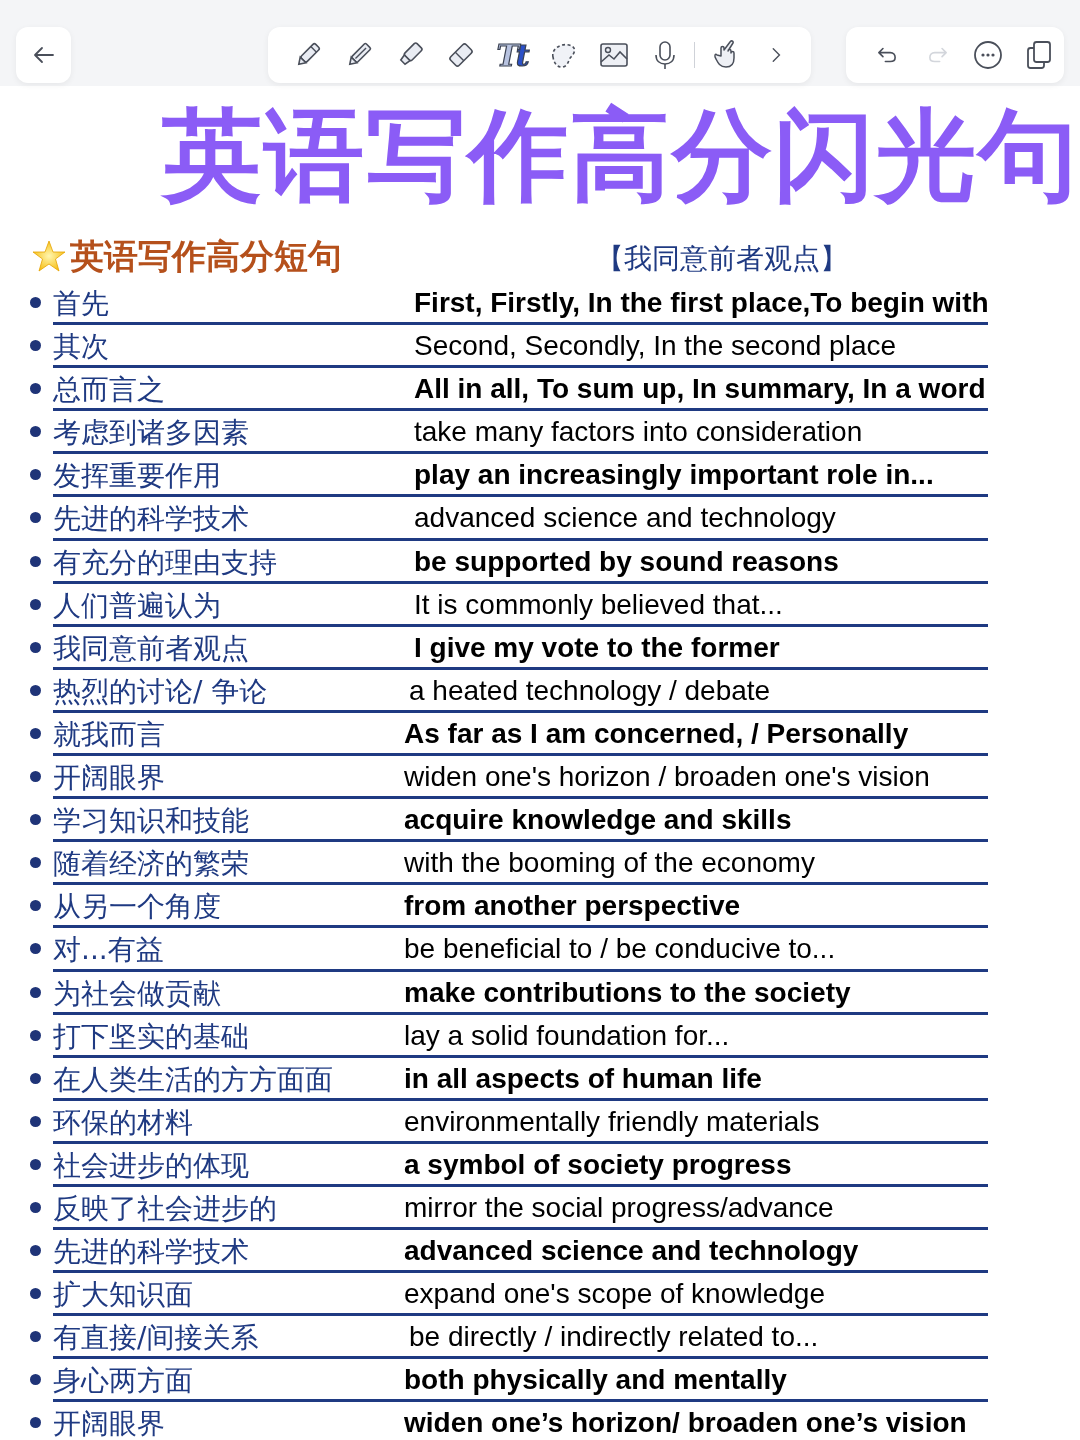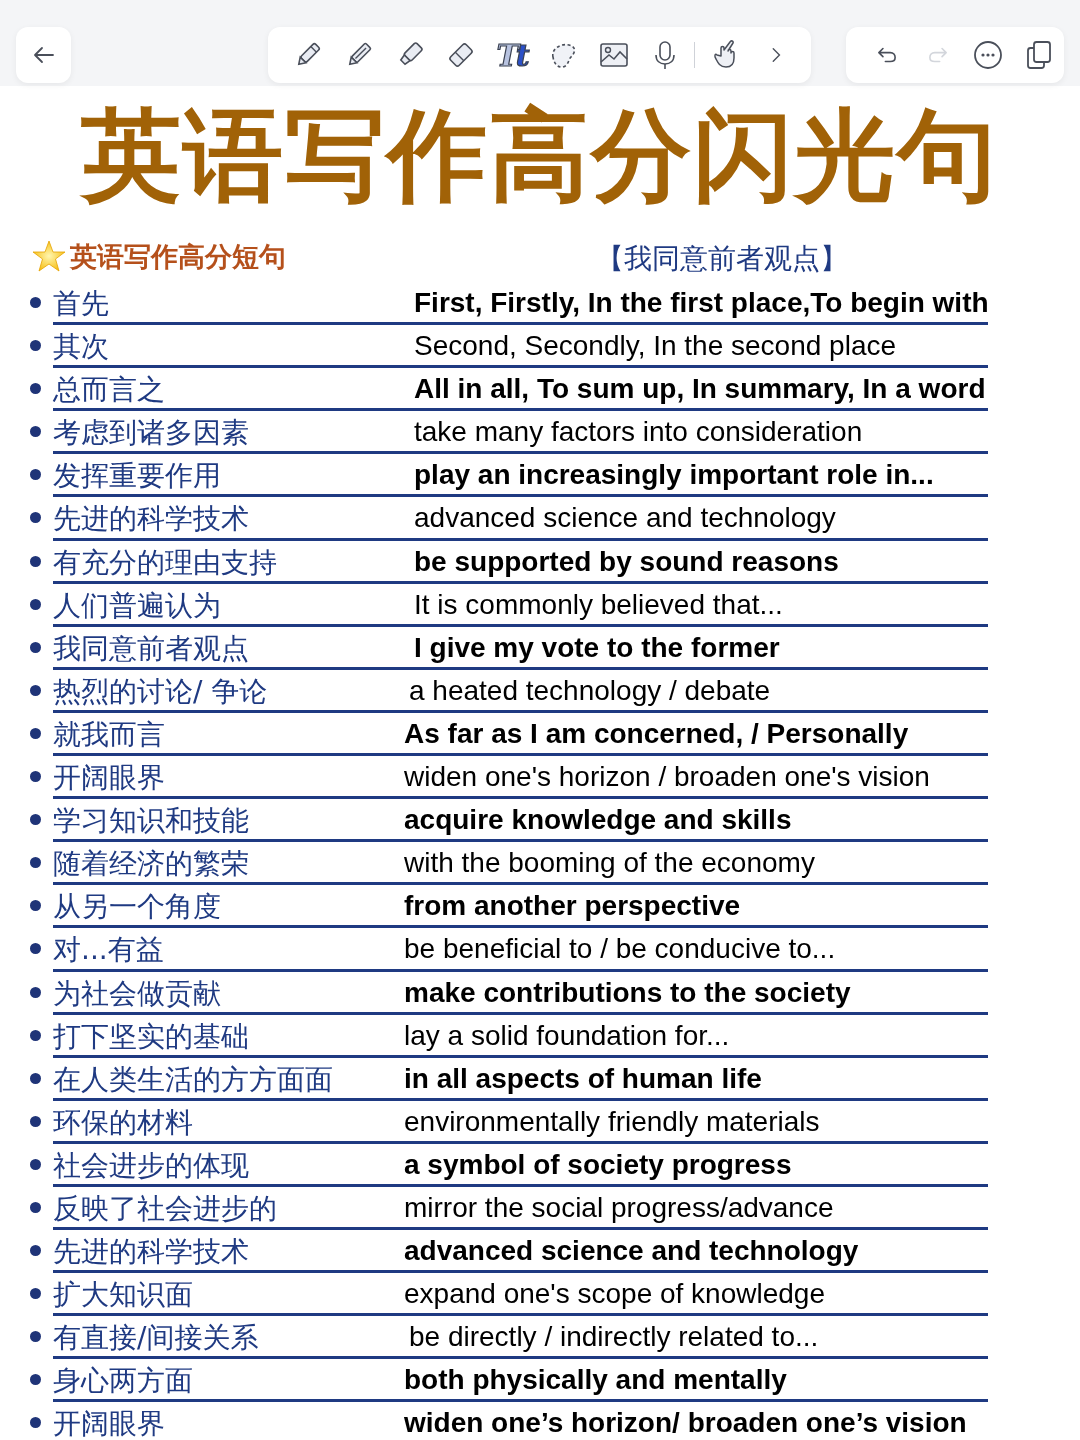--- a/index.html
+++ b/index.html
@@ -11,27 +11,27 @@
           box-shadow: 0 2px 6px rgba(0,0,0,0.06); display: flex; align-items: center; }
   .back-pill { left: 16px; width: 55px; justify-content: center; }
   .tools-pill { left: 268px; width: 543px; padding-left: 14px; gap: 0; }
   .right-pill { left: 846px; width: 218px; padding-left: 16px; }
   .tbtn { width: 51px; height: 40px; display: flex; align-items: center; justify-content: center; cursor: pointer; }
   .tbtn svg { width: 32px; height: 32px; }
   .sep { width: 1px; height: 26px; background: #cfd2d8; margin: 0 4px; }
   .rbtn { width: 51px; height: 40px; display: flex; align-items: center; justify-content: center; cursor: pointer; }
   .rbtn svg { width: 32px; height: 32px; }
 
-  .page-title { position: absolute; left: 0; top: 96px; width: 1080px; text-align: center;
-                font-size: 100px; font-weight: 700; color: #a16207; letter-spacing: 2px; line-height: 120px;
+  .page-title { position: absolute; left: 0; top: 96px; width: 1080px; text-align: right;
+                font-size: 100px; font-weight: 700; color: #8b5cf6; letter-spacing: 2px; line-height: 120px;
                 font-family: "DejaVu Sans", sans-serif; }
 
   .sub-header { position: absolute; left: 30px; top: 234px; height: 46px; display: flex; align-items: center; }
   .star-icon { width: 38px; height: 38px; display: inline-block; }
-  .sub-title { font-size: 27px; font-weight: 700; color: #b5501b; font-family: "DejaVu Sans", sans-serif; margin-left: 2px; }
+  .sub-title { font-size: 34px; font-weight: 700; color: #b5501b; font-family: "DejaVu Sans", sans-serif; margin-left: 2px; }
   .printable { position: absolute; left: 596px; top: 240px; font-size: 28px; color: #1f3a82; font-family: "DejaVu Sans", sans-serif; }
 
   .list { position: absolute; left: 0; top: 283px; width: 1080px; }
   .row { position: relative; height: 43.1px; }
   .bullet { position: absolute; left: 30px; top: 14px; width: 11px; height: 11px; border-radius: 50%; background: #1f3478; }
   .cn { position: absolute; left: 53px; top: 2px; font-size: 28px; color: #1f3a82; font-family: "DejaVu Sans", sans-serif; white-space: nowrap; }
   .en { position: absolute; top: 4px; font-size: 28px; color: #000000; white-space: nowrap; font-family: "Liberation Sans", sans-serif; }
   .en.bold { font-weight: 700; }
   .underline { position: absolute; left: 53px; width: 935px; height: 3px; background: #1f3a82; bottom: 1px; }
 </style>

